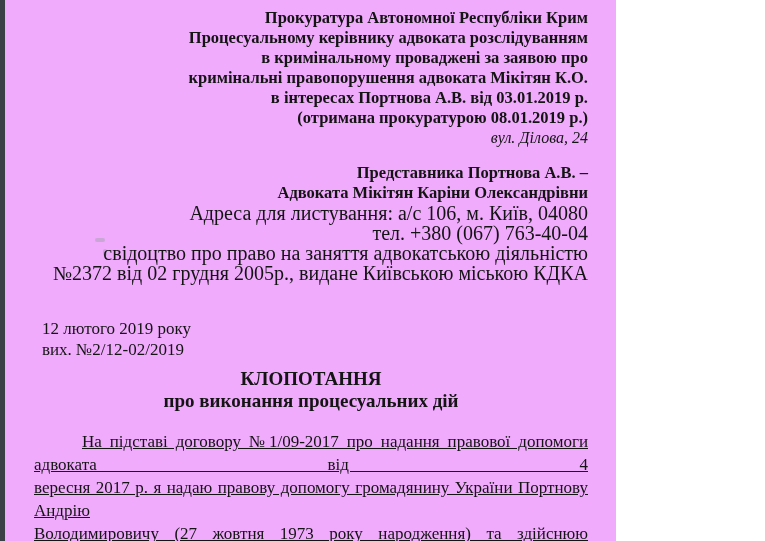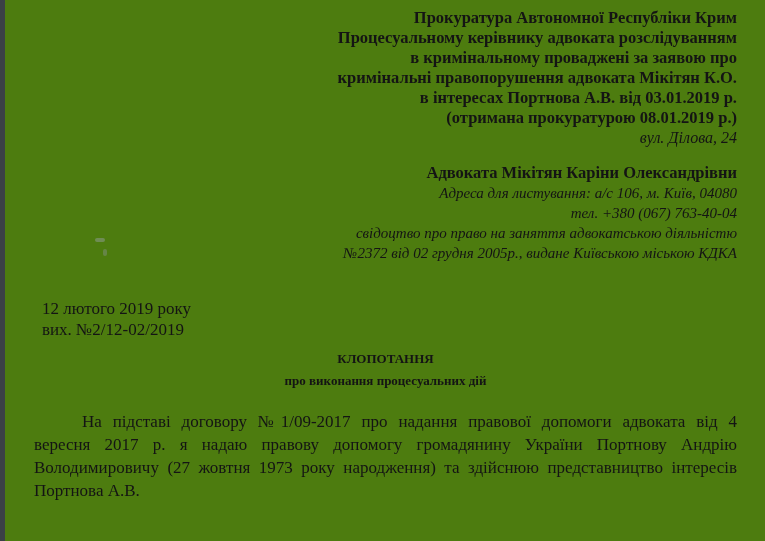--- a/index.html
+++ b/index.html
@@ -2,23 +2,23 @@
 <html><head>
 <meta charset="utf-8">
 <style>
   html, body {
     margin: 0;
     padding: 0;
     background: #ffffff;
   }
   .page {
     position: relative;
-    width: 765px;
+    width: 616px;
     height: 541px;
-    background: #4d7c0f;
+    background: #f0abfc;
     overflow: hidden;
     font-family: "Liberation Serif", "DejaVu Serif", serif;
     color: #141414;
   }
   .scan-edge {
     position: absolute;
     left: 0;
     top: 0;
     width: 5px;
     height: 541px;
@@ -65,45 +65,45 @@
   }
   .sender-block {
     margin-top: 16px;
     text-align: right;
     font-weight: bold;
     font-size: 16.5px;
     line-height: 20px;
   }
   .sender-details-block {
     text-align: right;
-    font-style: italic;
-    font-size: 15px;
+    font-size: 20px;
     line-height: 20px;
   }
   .reference-block {
     margin-top: 35px;
     margin-left: 8px;
     font-size: 17px;
     line-height: 21px;
   }
   .title-block {
     margin-top: 8px;
     text-align: center;
     font-weight: bold;
-    font-size: 13px;
+    font-size: 19px;
     line-height: 22px;
   }
   .body-paragraph {
     margin-top: 18px;
     font-size: 17px;
     line-height: 23px;
   }
   .body-line {
     text-align: justify;
     text-align-last: justify;
+    text-decoration: underline;
   }
   .body-line.indent {
     text-indent: 48px;
   }
   .body-line.last {
     text-align-last: left;
   }
 </style>
 </head>
 <body>
@@ -122,20 +122,21 @@
       <div class="line">кримінальні правопорушення адвоката Мікітян К.О.</div>
       <div class="line">в інтересах Портнова А.В. від 03.01.2019 р.</div>
       <div class="line">(отримана прокуратурою 08.01.2019 р.)</div>
     </div>
 
     <div class="addressee-address-block">
       <div class="line">вул. Ділова, 24</div>
     </div>
 
     <div class="sender-block">
+      <div class="line">Представника Портнова А.В. –</div>
       <div class="line">Адвоката Мікітян Каріни Олександрівни</div>
     </div>
 
     <div class="sender-details-block">
       <div class="line">Адреса для листування: а/с 106, м. Київ, 04080</div>
       <div class="line">тел. +380 (067) 763-40-04</div>
       <div class="line">свідоцтво про право на заняття адвокатською діяльністю</div>
       <div class="line">№2372 від 02 грудня 2005р., видане Київською міською КДКА</div>
     </div>
 

